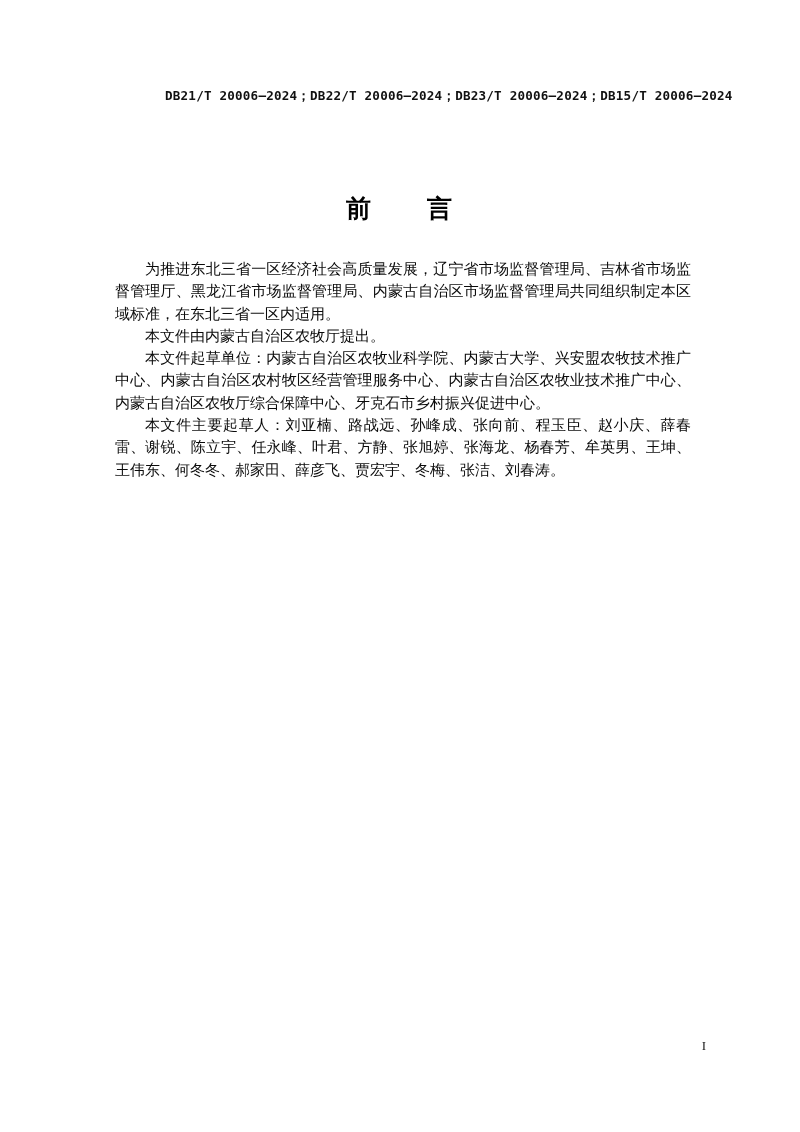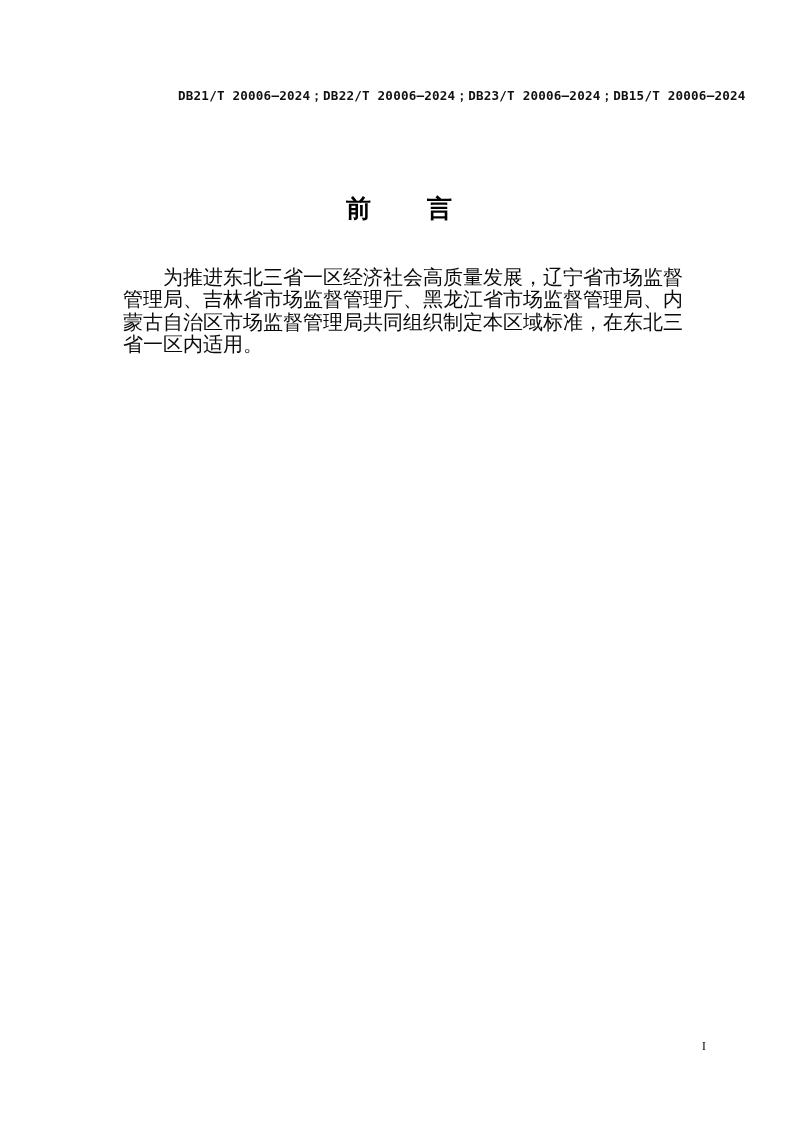--- a/index.html
+++ b/index.html
@@ -20,21 +20,21 @@
     margin: 0 auto;
     background: #ffffff;
     overflow: hidden;
     box-sizing: border-box;
   }
 
   
   .running-header {
     position: absolute;
     top: 88px;
-    left: 178px;
+    left: 165px;
     width: 570px;
     font-family: "DejaVu Sans Mono", "Liberation Mono", monospace;
     font-weight: bold;
     font-size: 12.6px;
     letter-spacing: 0.2px;
     color: #111111;
     white-space: nowrap;
   }
 
   
@@ -53,26 +53,26 @@
 
   
   .body-block {
     position: absolute;
     top: 258px;
     left: 115px;
     width: 576px;
   }
   .para {
     font-family: Liberation Serif, serif;
-    font-size: 20px;
+    font-size: 15px;
     line-height: 22.3px;
     text-align: justify;
     text-justify: inter-character;
     color: #0a0a0a;
-    margin: 8px;
+    margin: 0;
     text-indent: 2em;
     word-break: break-all;
   }
 
   
   .page-number {
     position: absolute;
     top: 1038px;
     left: 0;
     width: 800px;
@@ -88,17 +88,20 @@
 <body>
 
 <div class="page">
 
   <div class="running-header">DB21/T 20006—2024；DB22/T 20006—2024；DB23/T 20006—2024；DB15/T 20006—2024</div>
 
   <div class="doc-title">前　　言</div>
 
   <div class="body-block">
     <p class="para">为推进东北三省一区经济社会高质量发展，辽宁省市场监督管理局、吉林省市场监督管理厅、黑龙江省市场监督管理局、内蒙古自治区市场监督管理局共同组织制定本区域标准，在东北三省一区内适用。</p>
+    <p class="para">本文件由内蒙古自治区农牧厅提出。</p>
+    <p class="para">本文件起草单位：内蒙古自治区农牧业科学院、内蒙古大学、兴安盟农牧技术推广中心、内蒙古自治区农村牧区经营管理服务中心、内蒙古自治区农牧业技术推广中心、内蒙古自治区农牧厅综合保障中心、牙克石市乡村振兴促进中心。</p>
+    <p class="para">本文件主要起草人：刘亚楠、路战远、孙峰成、张向前、程玉臣、赵小庆、薛春雷、谢锐、陈立宇、任永峰、叶君、方静、张旭婷、张海龙、杨春芳、牟英男、王坤、王伟东、何冬冬、郝家田、薛彦飞、贾宏宇、冬梅、张洁、刘春涛。</p>
   </div>
 
   <div class="page-number">I</div>
 
 </div>
 
 </body></html>

